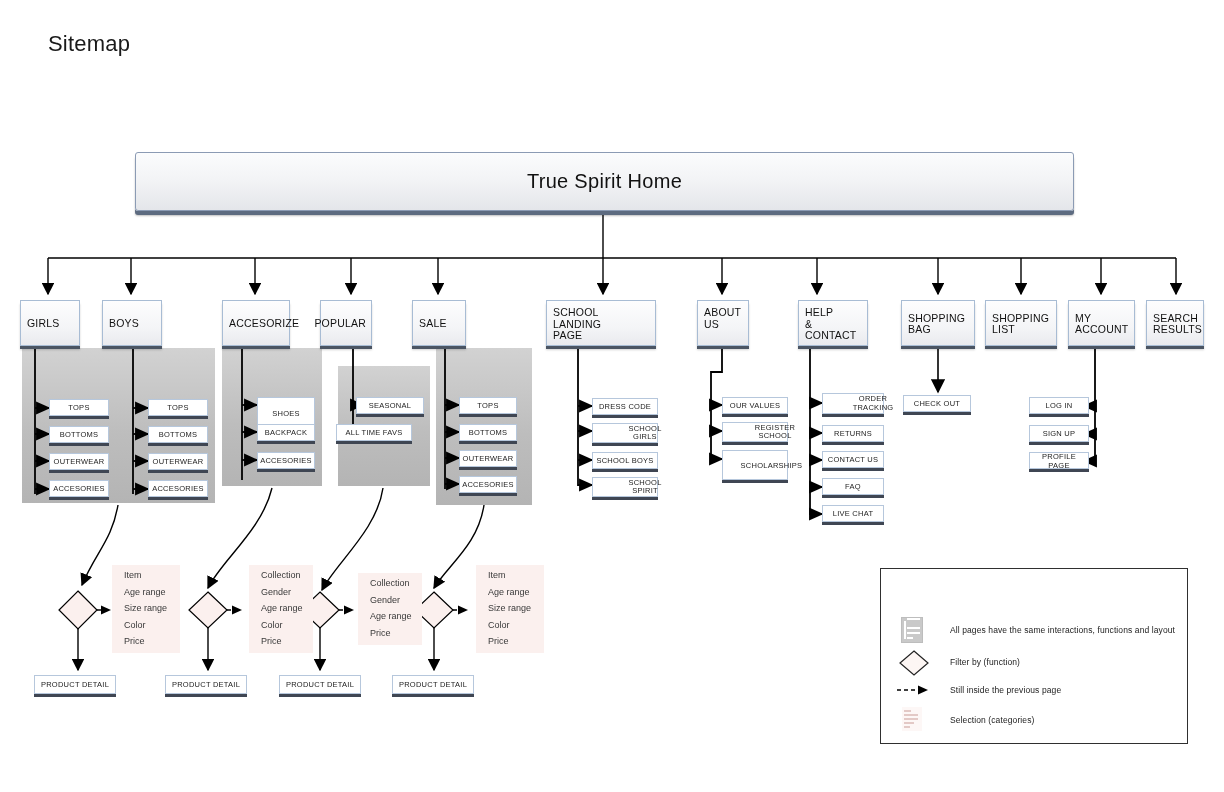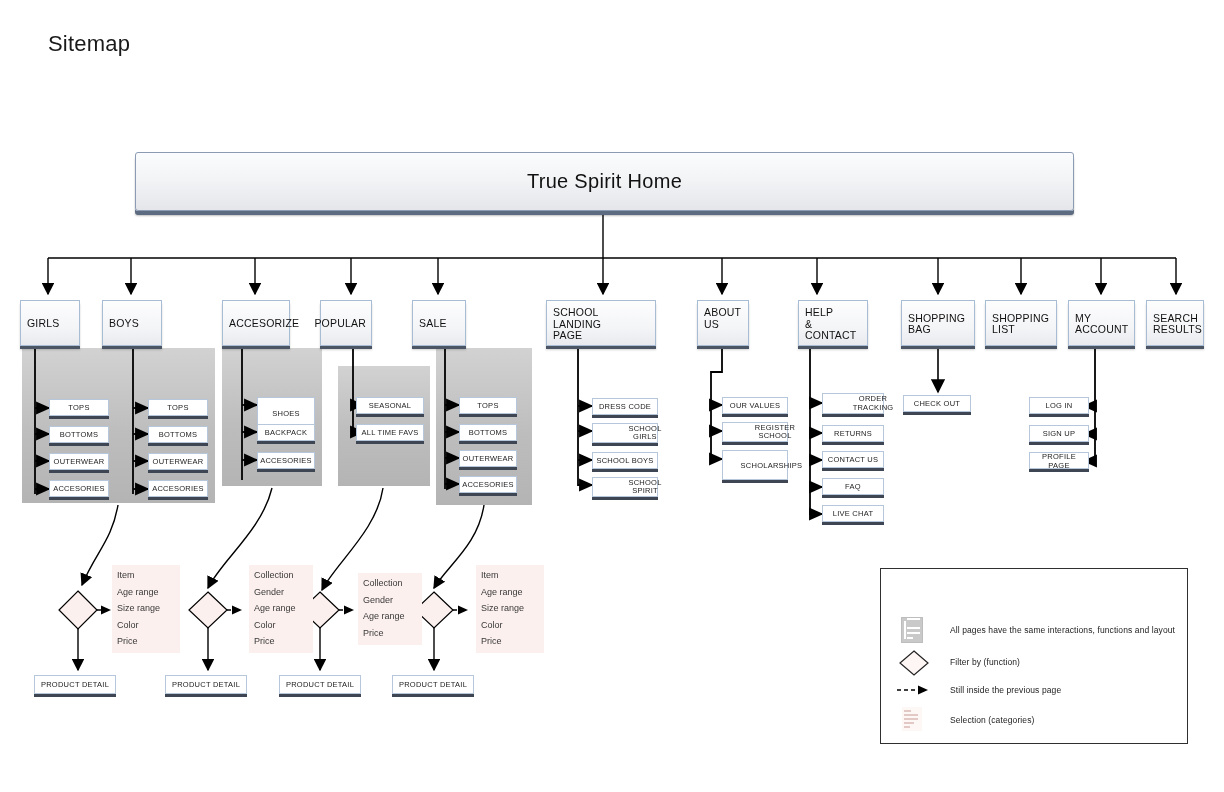--- a/index.html
+++ b/index.html
@@ -82,21 +82,21 @@
     line-height: 9px;
     letter-spacing: 0.25px;
     padding: 0 2px;
   }
   .leaf.two { line-height: 8.5px; padding-left: 42px; }
   
   .fbox {
     position: absolute;
     background: #fbf0ee;
     box-sizing: border-box;
-    padding: 2px 6px 2px 5px;
+    padding: 2px 6px 2px 12px;
   }
   .fbox .fi {
     display: block;
     font-size: 9px;
     color: #3a3a3a;
     line-height: 16.5px;
     white-space: nowrap;
   }
   
   .conv {
@@ -343,21 +343,21 @@
   <div class="leaf" style="left:148px; top:399px; width:60px; height:17px;">TOPS</div>
   <div class="leaf" style="left:148px; top:426px; width:60px; height:17px;">BOTTOMS</div>
   <div class="leaf" style="left:148px; top:453px; width:60px; height:17px;">OUTERWEAR</div>
   <div class="leaf" style="left:148px; top:480px; width:60px; height:17px;">ACCESORIES</div>
 
   <div class="leaf" style="left:257px; top:397px; width:58px; height:32px;">SHOES</div>
   <div class="leaf" style="left:257px; top:424px; width:58px; height:17px;">BACKPACK</div>
   <div class="leaf" style="left:257px; top:452px; width:58px; height:17px;">ACCESORIES</div>
 
   <div class="leaf" style="left:356px; top:397px; width:68px; height:17px;">SEASONAL</div>
-  <div class="leaf" style="left:356px; top:424px; width:68px; height:17px;">ALL TIME FAVS</div>
+  <div class="leaf" style="left:336px; top:424px; width:76px; height:17px;">ALL TIME FAVS</div>
 
   <div class="leaf" style="left:459px; top:397px; width:58px; height:17px;">TOPS</div>
   <div class="leaf" style="left:459px; top:424px; width:58px; height:17px;">BOTTOMS</div>
   <div class="leaf" style="left:459px; top:450px; width:58px; height:17px;">OUTERWEAR</div>
   <div class="leaf" style="left:459px; top:476px; width:58px; height:17px;">ACCESORIES</div>
 
   <div class="leaf" style="left:592px; top:398px; width:66px; height:17px;">DRESS CODE</div>
   <div class="leaf two" style="left:592px; top:423px; width:66px; height:20px; white-space:pre-line;">SCHOOL
 GIRLS</div>
   <div class="leaf" style="left:592px; top:452px; width:66px; height:17px;">SCHOOL BOYS</div>

